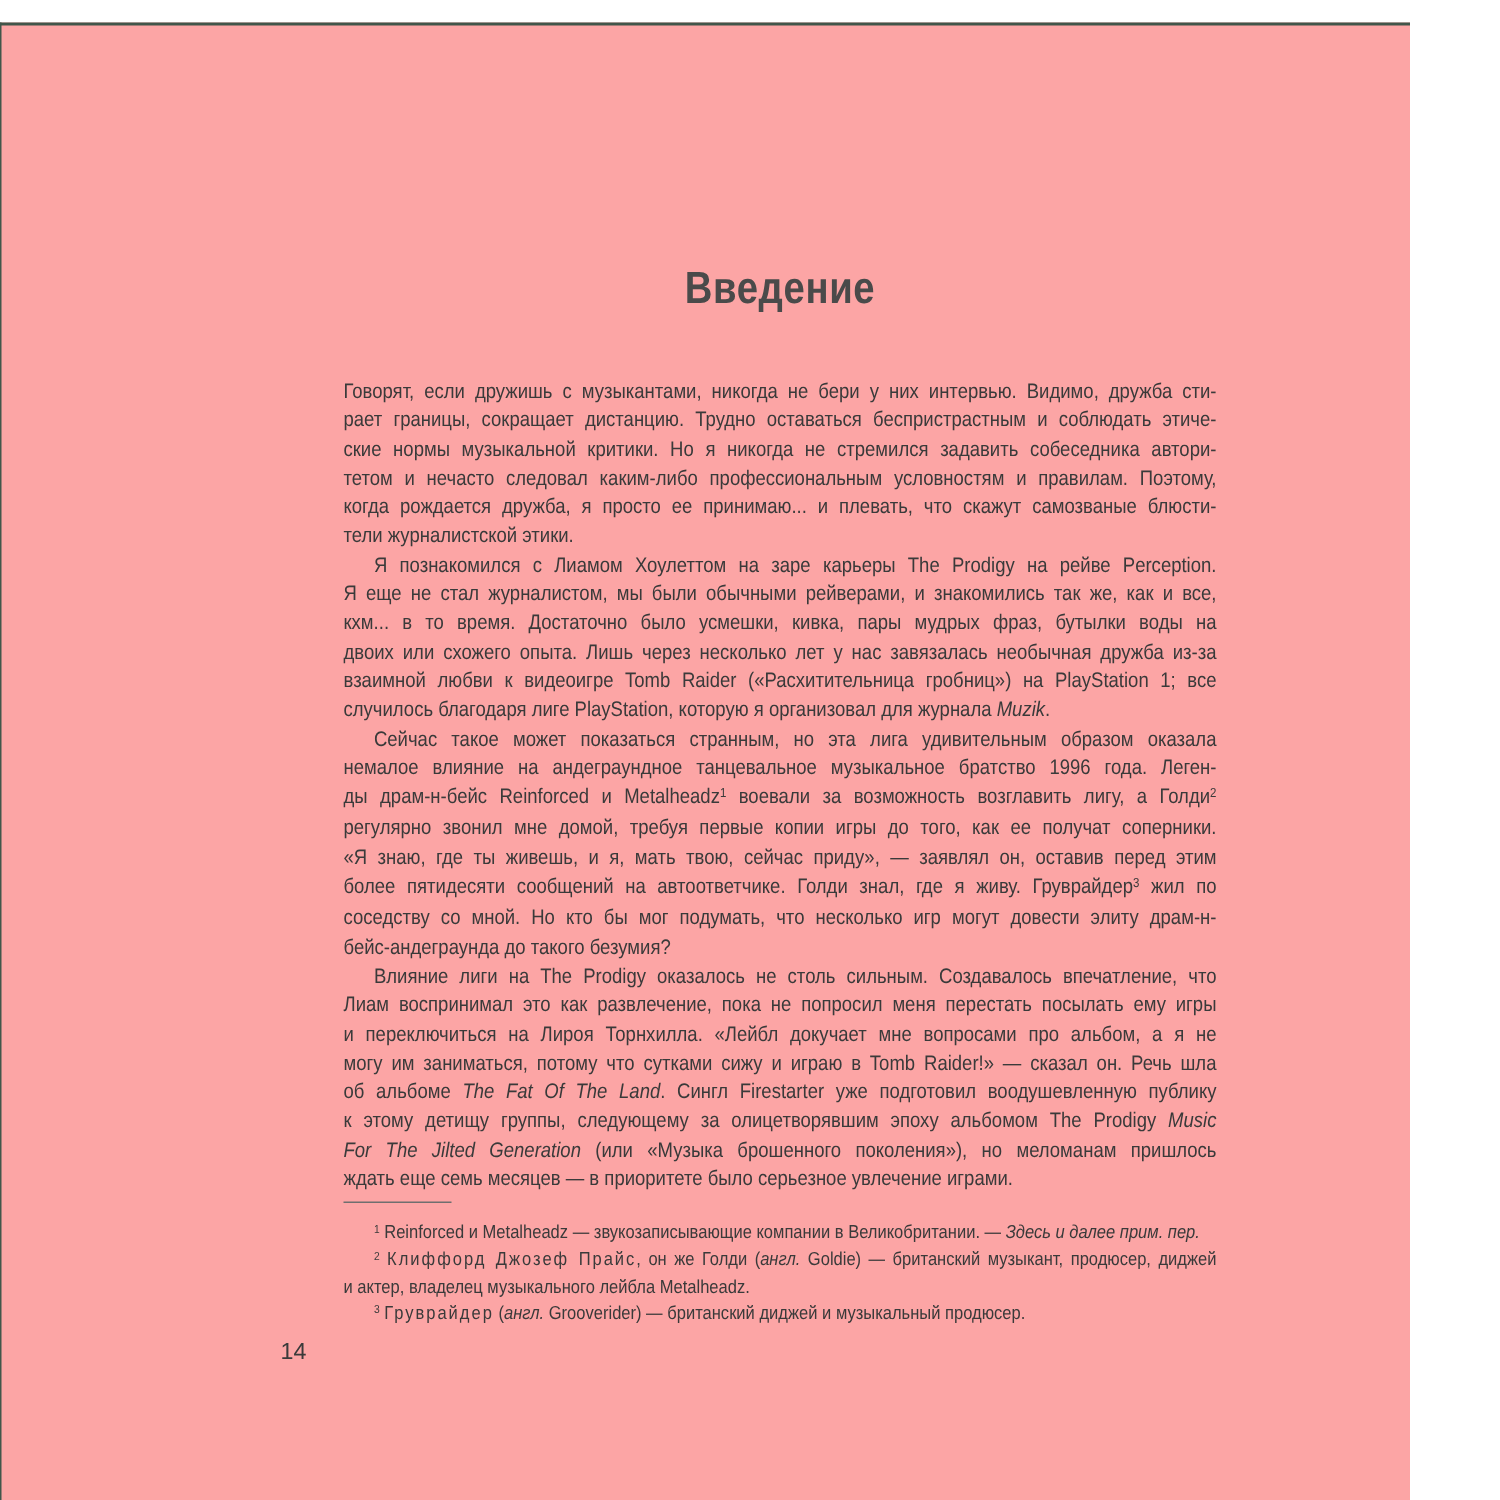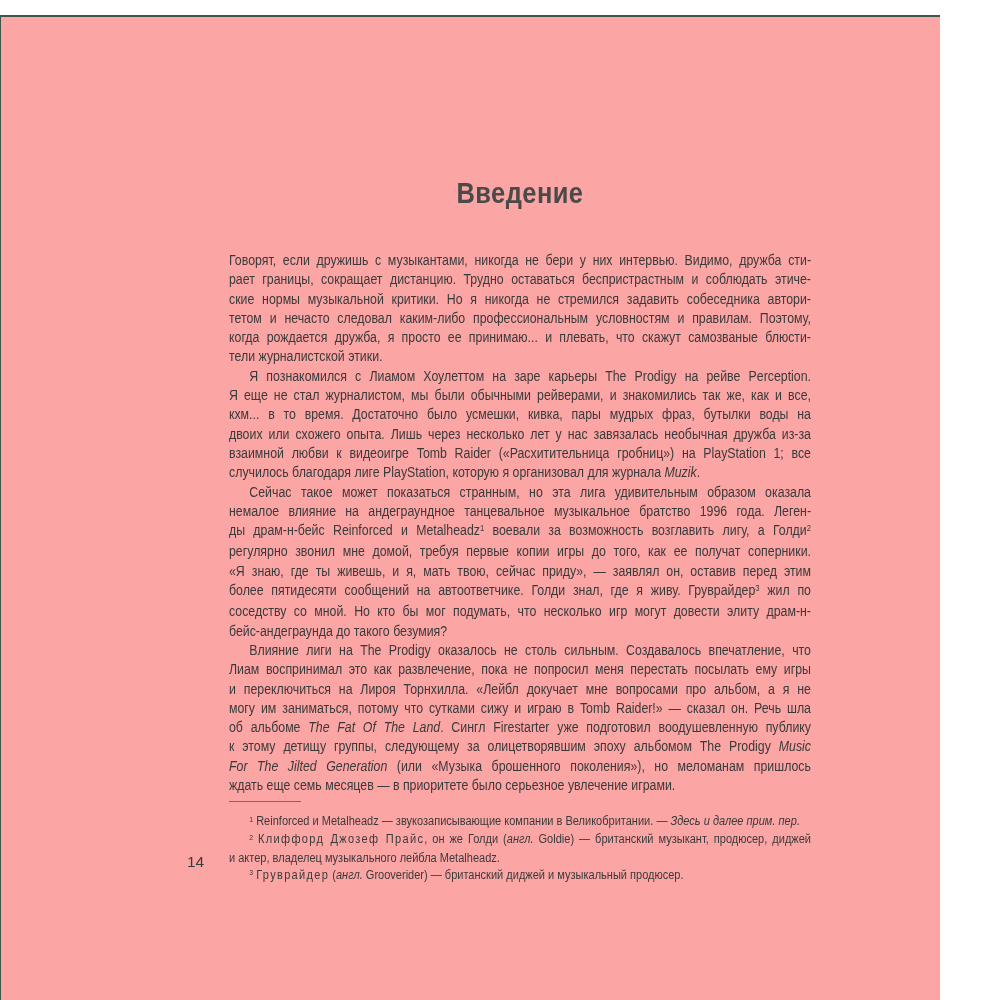--- a/index.html
+++ b/index.html
@@ -72,21 +72,21 @@
     position: absolute;
     left: 228px;
     top: 784px;
     width: 72px;
     height: 1px;
     background: var(--rule);
   }
   .page-number {
     position: absolute;
     left: 186px;
-    top: 836px;
+    top: 876px;
     font-size: 15.5px;
     line-height: 18px;
     color: var(--text);
   }
 </style>
 </head>
 <body>
 
 <div class="page">
   <h1 class="chapter-title">Введение</h1>

